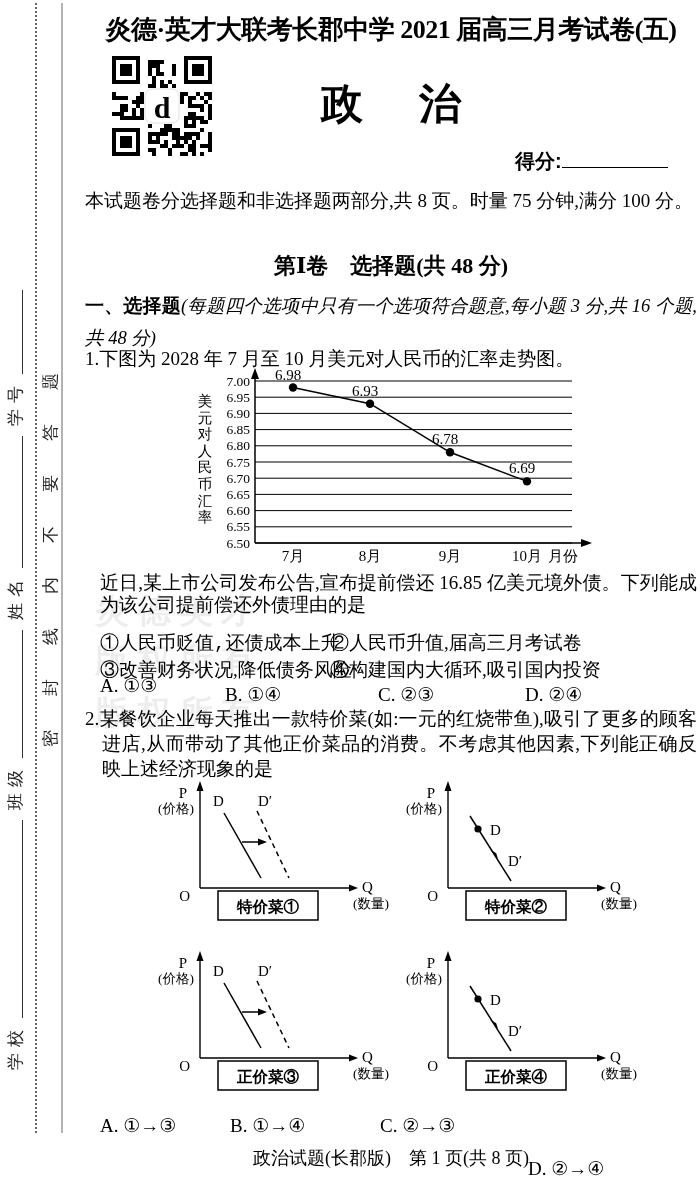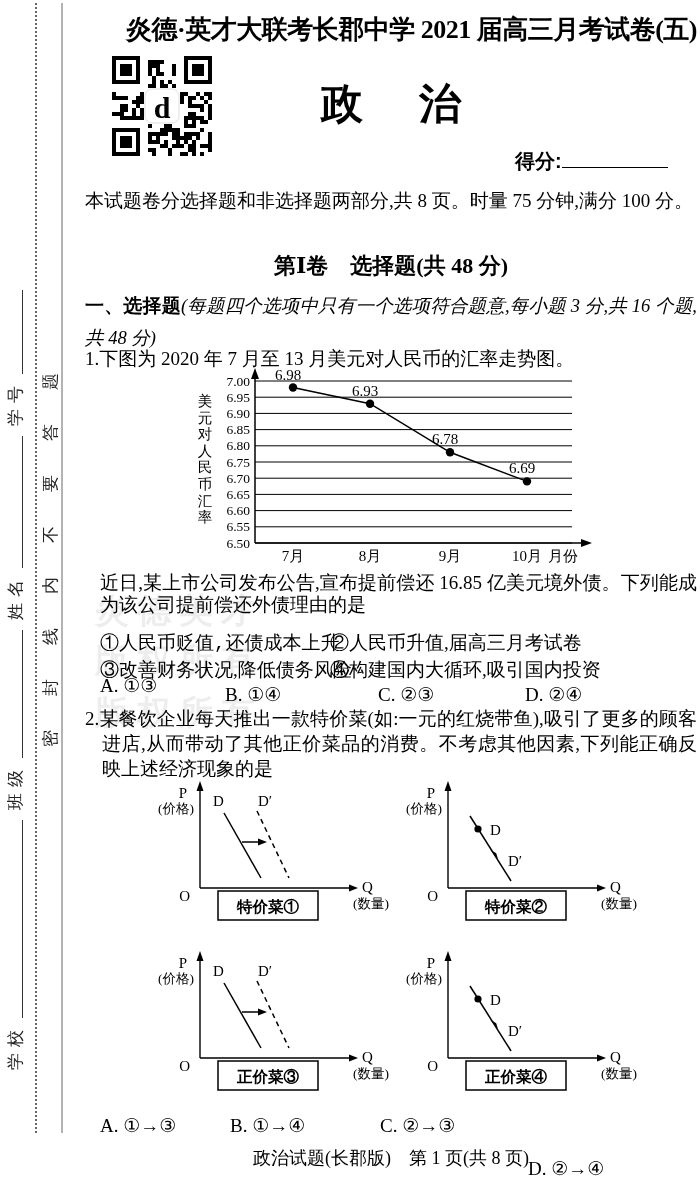--- a/index.html
+++ b/index.html
@@ -13,21 +13,21 @@
           transform-origin:0 0;display:flex;align-items:center;font-size:17px;color:#222;}
   .fields .sp{width:48px;flex:none;}
   .f-label{letter-spacing:6px;flex:none;margin:0 6px 0 10px;white-space:nowrap;}
   .f-line{flex:none;border-bottom:1.6px solid #333;height:14px;}
   .seal{left:39px;top:772px;width:458px;height:25px;transform:rotate(-90deg);
         transform-origin:0 0;font-size:17px;color:#222;letter-spacing:34px;
         text-align:center;white-space:nowrap;}
   
   .wm{font-size:34px;font-weight:bold;color:rgba(0,0,0,0.07);letter-spacing:8px;z-index:0;white-space:nowrap;}
   
-  .title{left:85px;top:12px;width:612px;text-align:right;font-size:26px;font-weight:bold;
+  .title{left:85px;top:12px;width:612px;text-align:center;font-size:26px;font-weight:bold;
          white-space:nowrap;letter-spacing:-0.5px;}
   .subject{left:85px;top:76px;width:612px;text-align:center;font-size:42px;font-weight:bold;
            letter-spacing:56px;padding-left:56px;box-sizing:border-box;}
   .score{left:515px;top:148px;font-size:20px;font-weight:bold;
          font-family:"Liberation Sans","DejaVu Sans",sans-serif;}
   .score-line{display:inline-block;width:106px;border-bottom:1.8px solid #000;height:18px;}
   .intro{left:85px;top:188px;width:612px;font-size:19px;text-align:justify;}
   .sec-title{left:85px;top:251px;width:612px;text-align:center;font-size:22px;font-weight:bold;}
   .instr{left:85px;top:290px;width:612px;font-size:18.5px;line-height:32px;text-align:justify;}
   .instr b{font-size:19px;}
@@ -234,21 +234,21 @@
     <span>得分:</span><span class="score-line"></span>
   </div>
   <div class="abs subject z1">政治</div>
   <div class="abs intro z1">本试题卷分选择题和非选择题两部分,共 8 页。时量 75 分钟,满分 100 分。</div>
 
   <div class="abs sec-title z1">第Ⅰ卷　选择题(共 48 分)</div>
   <div class="abs instr z1">
     <b>一、选择题</b><span class="kai">(每题四个选项中只有一个选项符合题意,每小题 3 分,共 16 个题,共 48 分)</span>
   </div>
 
-  <div class="abs q1stem z1">1.下图为 2020 年 7 月至 13 月美元对人民币的汇率走势图。</div>
+  <div class="abs q1stem z1">1.下图为 2028 年 7 月至 10 月美元对人民币的汇率走势图。</div>
   <svg class="z1" id="chart" width="420" height="200" viewBox="0 0 420 200" style="left:180px;top:366px;">
       <line x1="75" y1="15" x2="392" y2="15" stroke="#000" stroke-width="1"></line>
       <text x="70" y="19.5" text-anchor="end" font-size="13.5">7.00</text>
       <line x1="75" y1="31.199999999999942" x2="392" y2="31.199999999999942" stroke="#000" stroke-width="1"></line>
       <text x="70" y="35.699999999999946" text-anchor="end" font-size="13.5">6.95</text>
       <line x1="75" y1="47.399999999999885" x2="392" y2="47.399999999999885" stroke="#000" stroke-width="1"></line>
       <text x="70" y="51.899999999999885" text-anchor="end" font-size="13.5">6.90</text>
       <line x1="75" y1="63.600000000000115" x2="392" y2="63.600000000000115" stroke="#000" stroke-width="1"></line>
       <text x="70" y="68.10000000000011" text-anchor="end" font-size="13.5">6.85</text>
       <line x1="75" y1="79.80000000000005" x2="392" y2="79.80000000000005" stroke="#000" stroke-width="1"></line>

